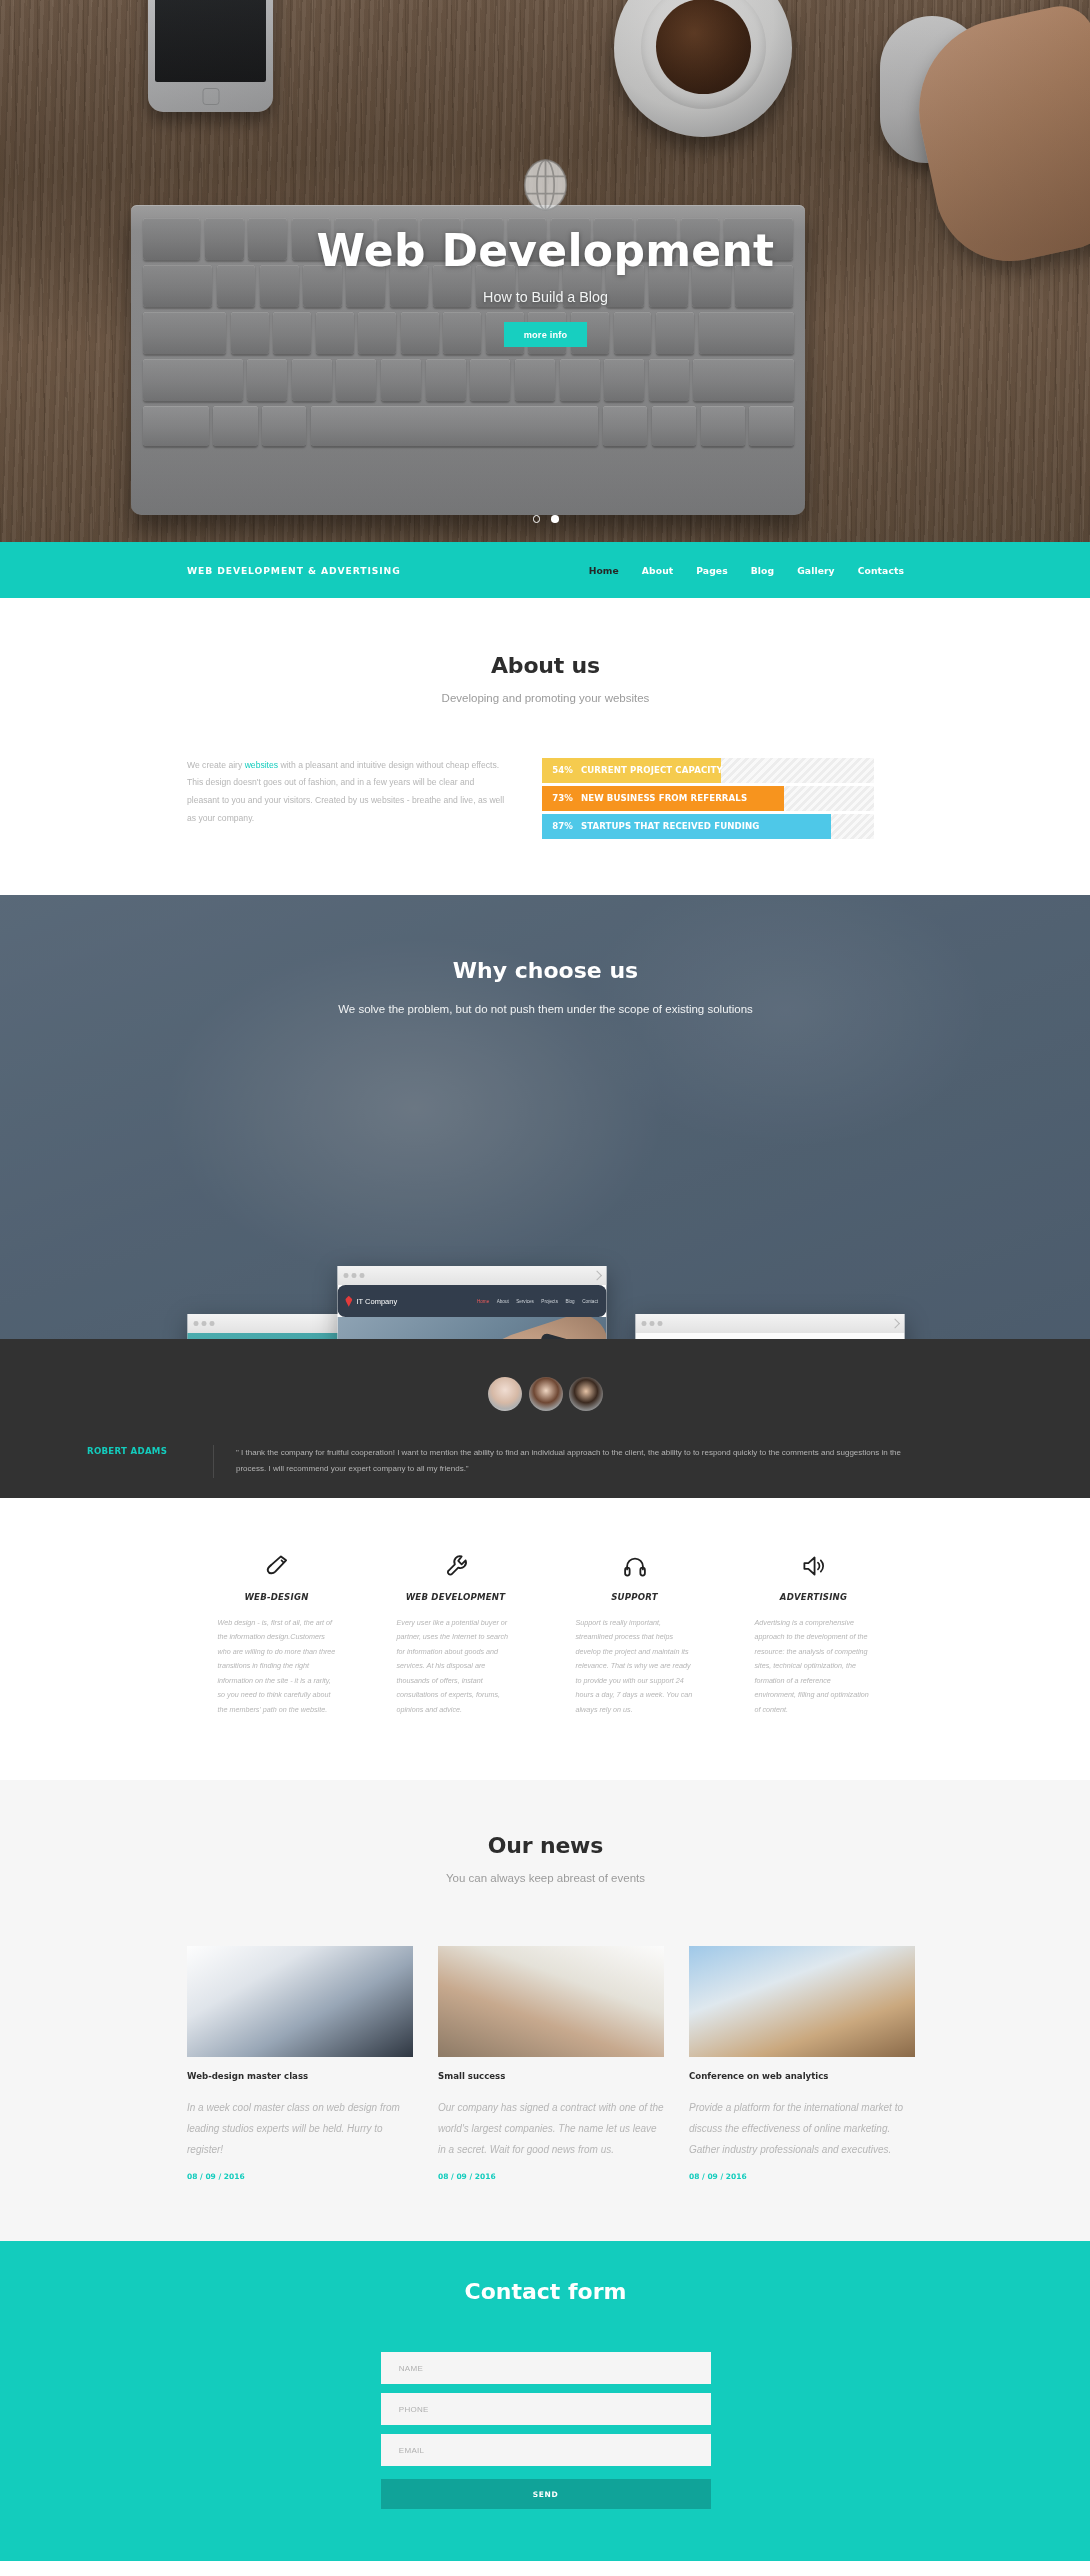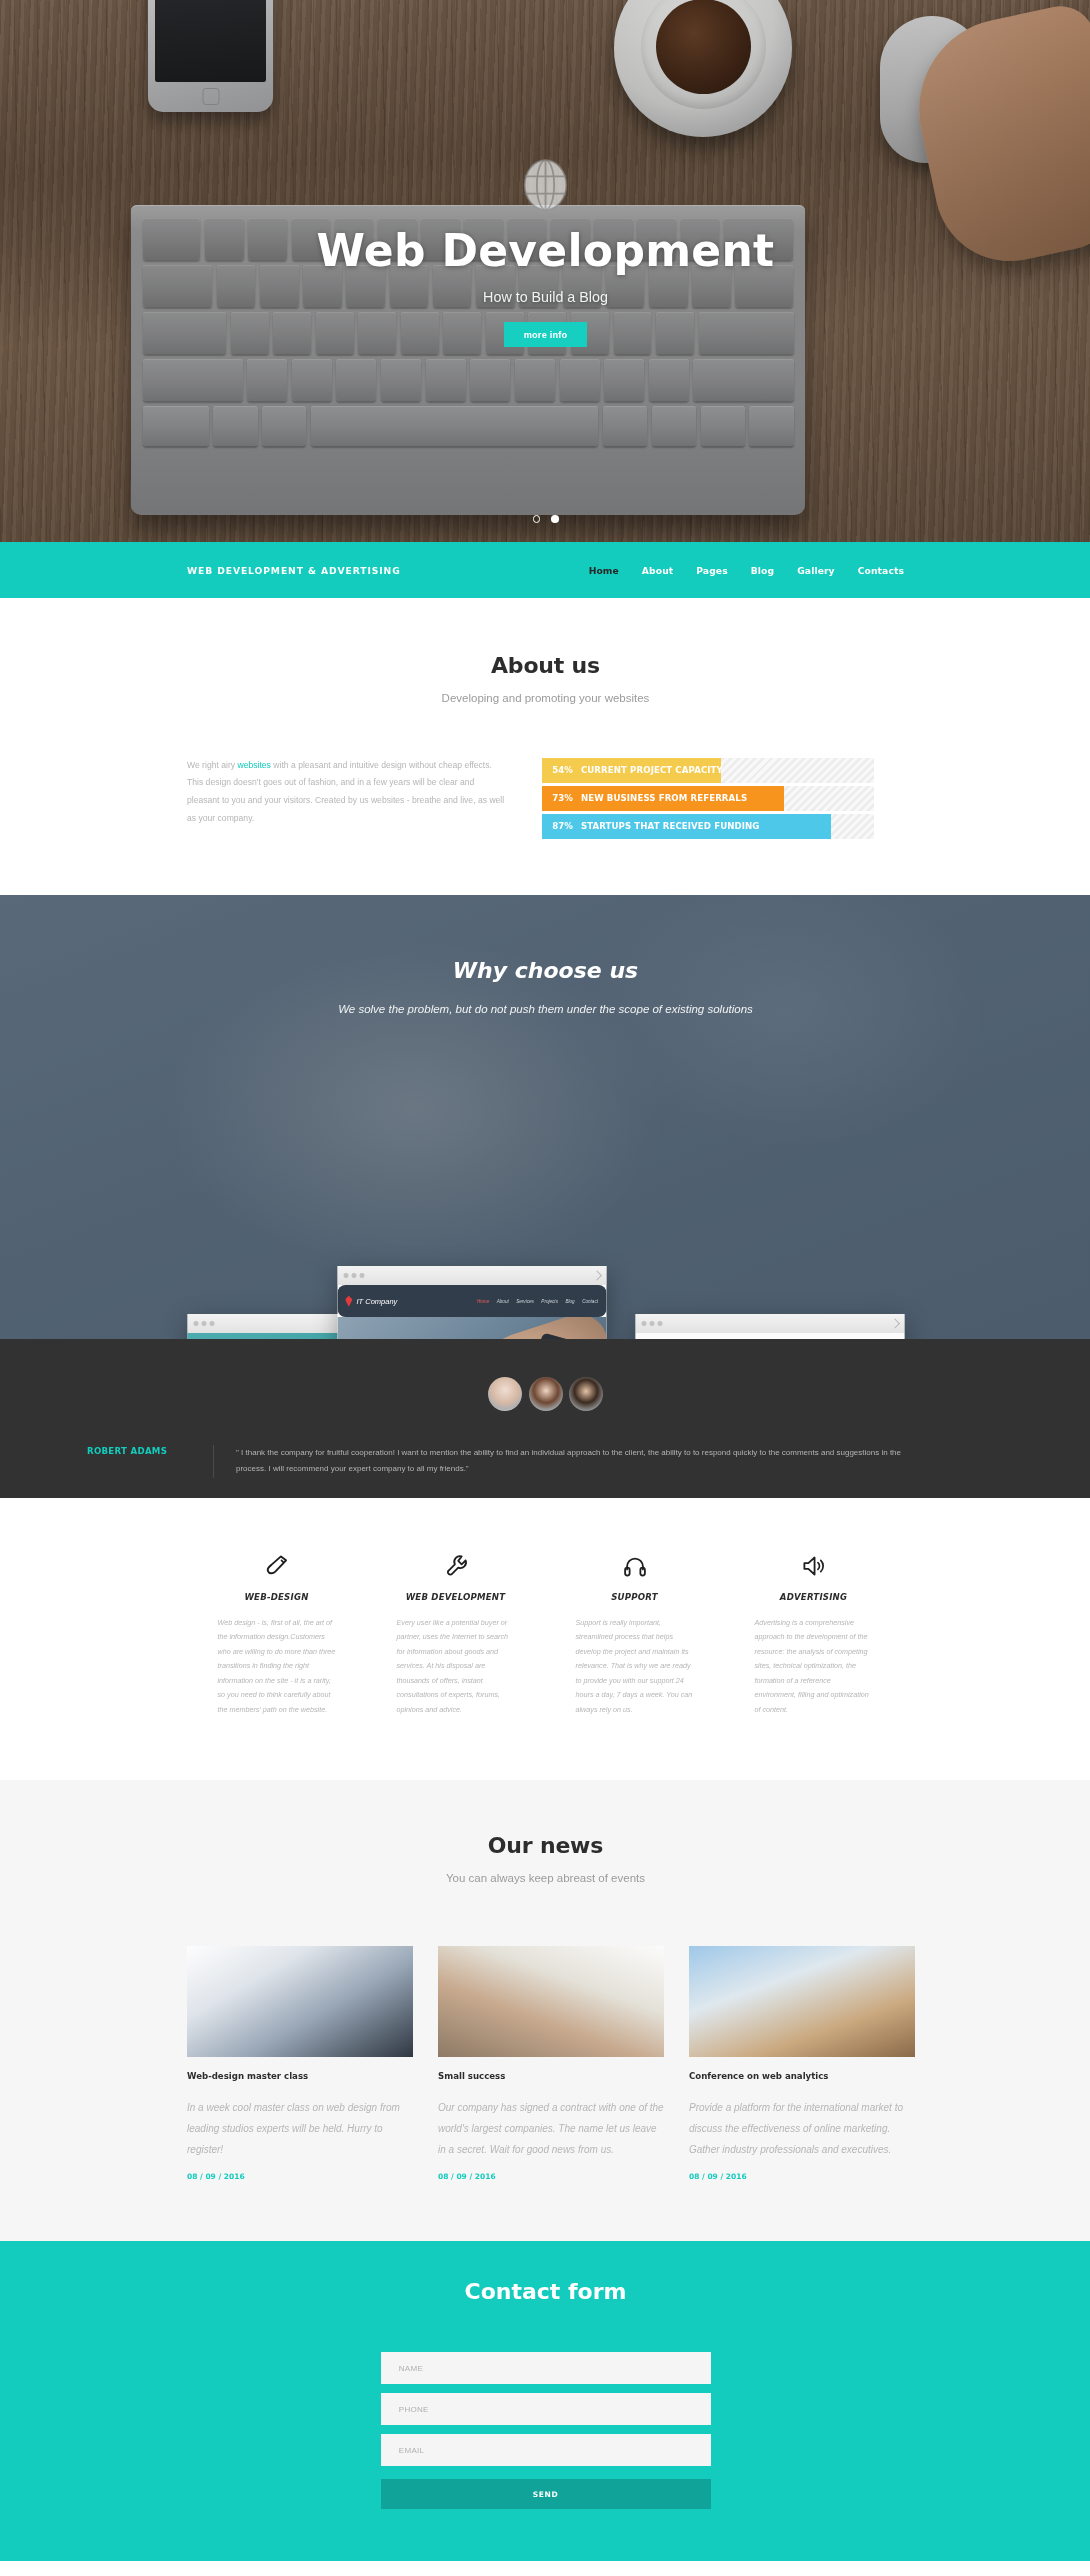--- a/index.html
+++ b/index.html
@@ -207,21 +207,20 @@
   }
   .bar-pct { font-family: "DejaVu Sans", sans-serif; font-weight: 700; font-size: 8.6px; }
   .bar-label { font-family: "DejaVu Sans", sans-serif; font-weight: 700; font-size: 8.6px; letter-spacing: 0.1px; white-space: nowrap; }
 
   
   .why {
     position: relative;
     height: 444px;
     overflow: hidden;
     background: #5c6f80;
-    font-style: italic;
   }
   .why-bg {
     position: absolute; inset: 0;
     background:
       radial-gradient(ellipse 355px 241px at 38% 48%, rgba(225,220,215,0.42) 0%, rgba(120,130,142,0.05) 70%),
       radial-gradient(ellipse 287px 195px at 72% 26%, rgba(200,205,215,0.25) 0%, rgba(0,0,0,0) 70%),
       linear-gradient(160deg, #6d7c8b 0%, #5b6b7b 45%, #4e5e6e 100%);
     filter: blur(0.6px);
   }
   .why-tint { position: absolute; inset: 0; background: rgba(73,89,105,0.55); }
@@ -477,21 +476,21 @@
       </div>
     </div>
   </nav>
 
   <section class="section about">
     <div class="wrap">
       <h2 class="sec-title">About us</h2>
       <p class="sec-sub">Developing and promoting your websites</p>
 
       <div class="about-grid">
-        <p class="about-text"><span>We right airy </span><a class="lnk">websites</a><span> with a pleasant and intuitive design without cheap effects. This design doesn't goes out of fashion, and in a few years will be clear and pleasant to you and your visitors. Created by us websites - breathe and live, as well as your company.</span></p>
+        <p class="about-text"><span>We create airy </span><a class="lnk">websites</a><span> with a pleasant and intuitive design without cheap effects. This design doesn't goes out of fashion, and in a few years will be clear and pleasant to you and your visitors. Created by us websites - breathe and live, as well as your company.</span></p>
 
         <div class="bars">
           <div class="bar-track">
             <div class="bar-fill" style="width:54%;background:#f5cb4e;">
               <span class="bar-pct">54%</span>
               <span class="bar-label">CURRENT PROJECT CAPACITY</span>
             </div>
           </div>
           <div class="bar-track">
             <div class="bar-fill" style="width:73%;background:#f7941e;">

